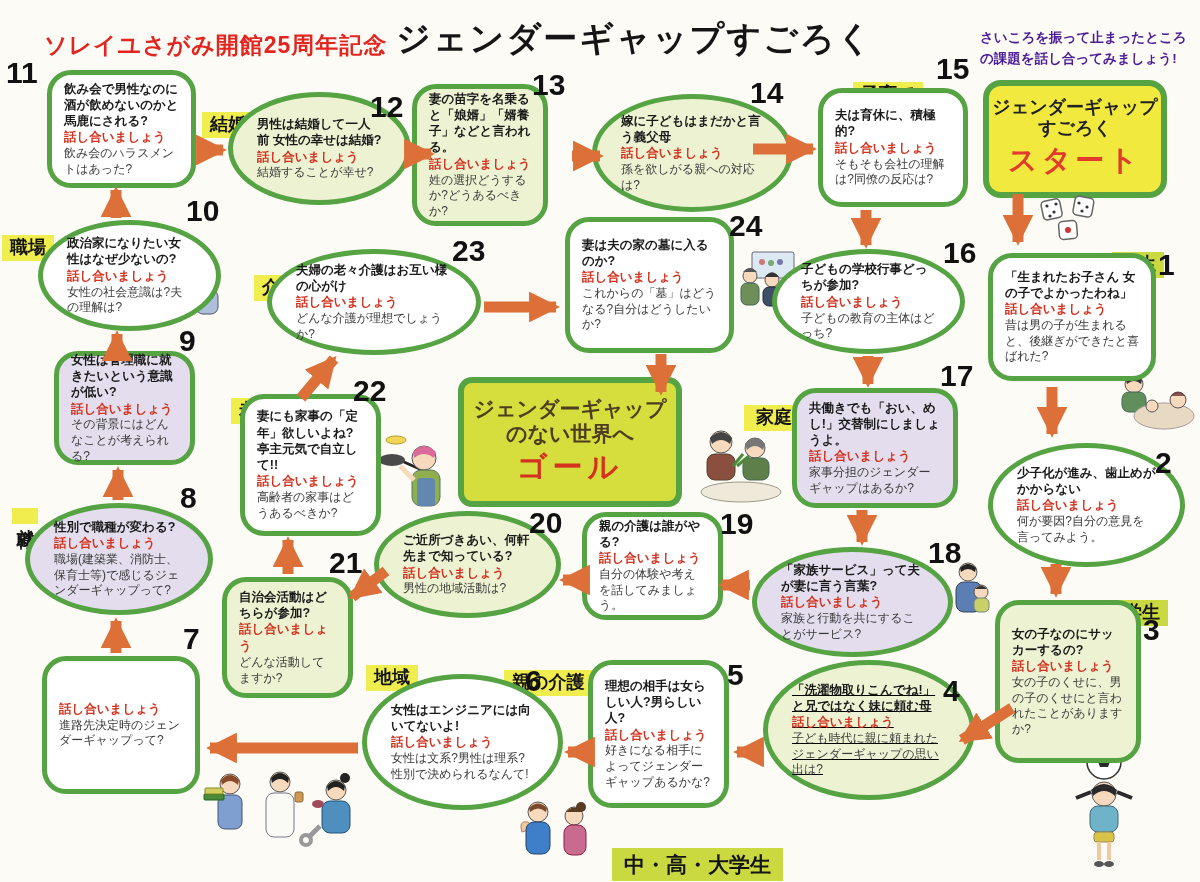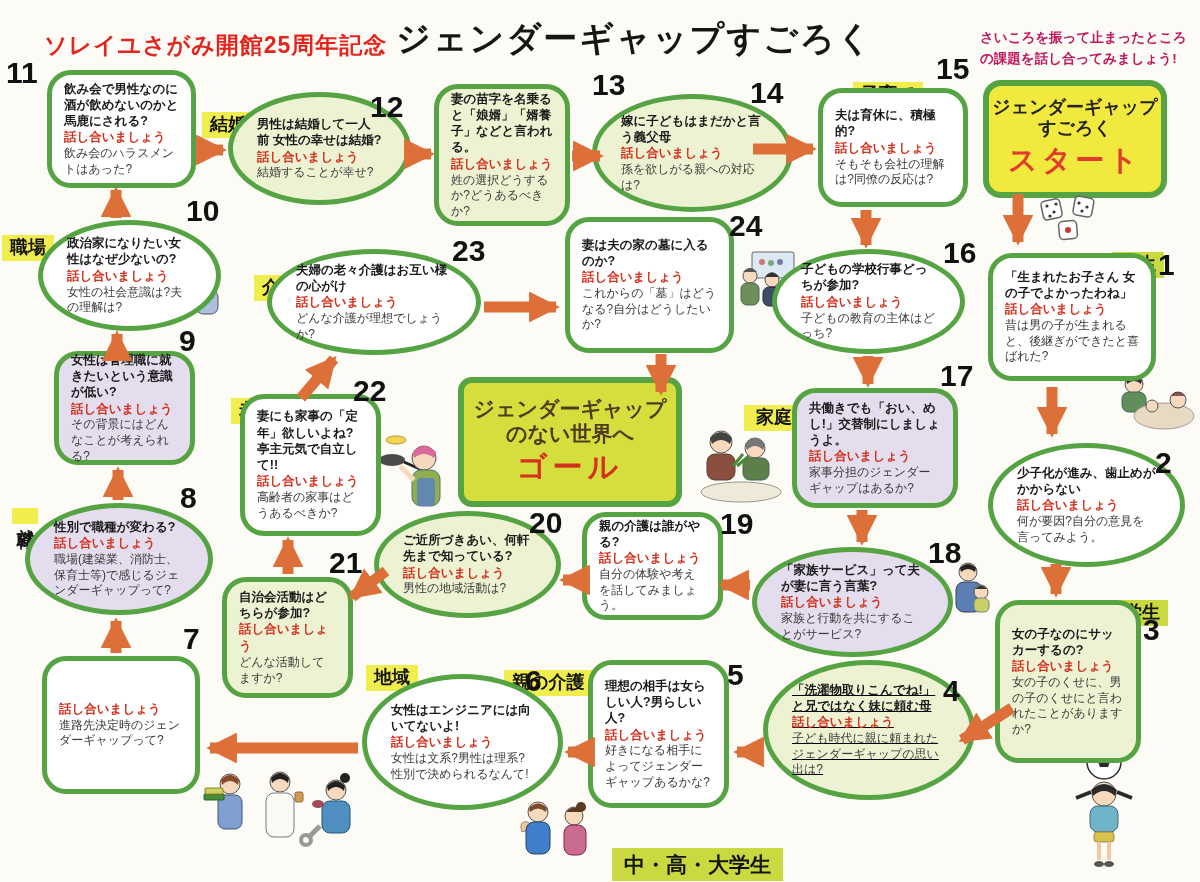--- a/index.html
+++ b/index.html
@@ -5,21 +5,21 @@
   html,body{margin:0;padding:0;background:#e9e7e2;}
   .board{
     position:relative;width:1200px;height:882px;margin:0 auto;
     background:#fcfbf6;overflow:hidden;
     font-family:"Liberation Sans","DejaVu Sans",sans-serif;
   }
   .abs{position:absolute;}
   
   .subtitle{left:44px;top:30px;font-size:23px;font-weight:bold;color:#e2261f;letter-spacing:1px;}
   .title{left:396px;top:16px;font-size:34px;font-weight:bold;color:#151515;letter-spacing:2px;}
-  .instruction{left:980px;top:28px;width:214px;font-size:13.5px;font-weight:bold;color:#be185d;line-height:1.55;}
+  .instruction{left:980px;top:28px;width:214px;font-size:13.5px;font-weight:bold;color:#4c1d95;line-height:1.55;}
   
   .startbox{left:983px;top:80px;width:172px;height:106px;background:#f2e93e;border:6px solid #56a344;
     border-radius:18px;display:flex;flex-direction:column;align-items:center;justify-content:center;text-align:center;}
   .startbox .l{font-size:18px;font-weight:bold;color:#222;line-height:1.15;}
   .startbox .s{font-size:29px;font-weight:bold;color:#e23b2e;letter-spacing:4px;margin-top:2px;}
   .goalbox{left:458px;top:377px;width:212px;height:118px;background:#d5de3d;border:6px solid #56a344;
     border-radius:14px;display:flex;flex-direction:column;align-items:center;justify-content:center;text-align:center;}
   .goalbox .l{font-size:21px;font-weight:bold;color:#4d3c1e;line-height:1.2;}
   .goalbox .s{font-size:30px;font-weight:bold;color:#d3321f;letter-spacing:5px;margin-top:1px;}
   
@@ -152,26 +152,26 @@
   </div>
   <div class="num" style="left:6px;top:58px;">11</div>
 
   <div class="cell ellipse bg-green" style="left:228px;top:92px;width:183px;height:113px;">
     <div class="q">男性は結婚して一人前 女性の幸せは結婚?</div>
     <div class="discuss">話し合いましょう</div>
     <div class="detail">結婚することが幸せ?</div>
   </div>
   <div class="num" style="left:370px;top:74px;margin-top:18px;">12</div>
 
-  <div class="cell rect bg-green" style="left:434px;top:84px;width:136px;height:142px;">
+  <div class="cell rect bg-green" style="left:412px;top:84px;width:136px;height:142px;">
     <div class="q">妻の苗字を名乗ると「娘婿」「婿養子」などと言われる。</div>
     <div class="discuss">話し合いましょう</div>
     <div class="detail">姓の選択どうするか?どうあるべきか?</div>
   </div>
-  <div class="num" style="left:592px;top:70px;">13</div>
+  <div class="num" style="left:532px;top:70px;">13</div>
 
   <div class="cell ellipse bg-green" style="left:592px;top:94px;width:201px;height:118px;">
     <div class="q">嫁に子どもはまだかと言う義父母</div>
     <div class="discuss">話し合いましょう</div>
     <div class="detail">孫を欲しがる親への対応は?</div>
   </div>
   <div class="num" style="left:750px;top:78px;">14</div>
 
   <div class="cell rect bg-white" style="left:818px;top:88px;width:150px;height:119px;">
     <div class="q">夫は育休に、積極的?</div>

